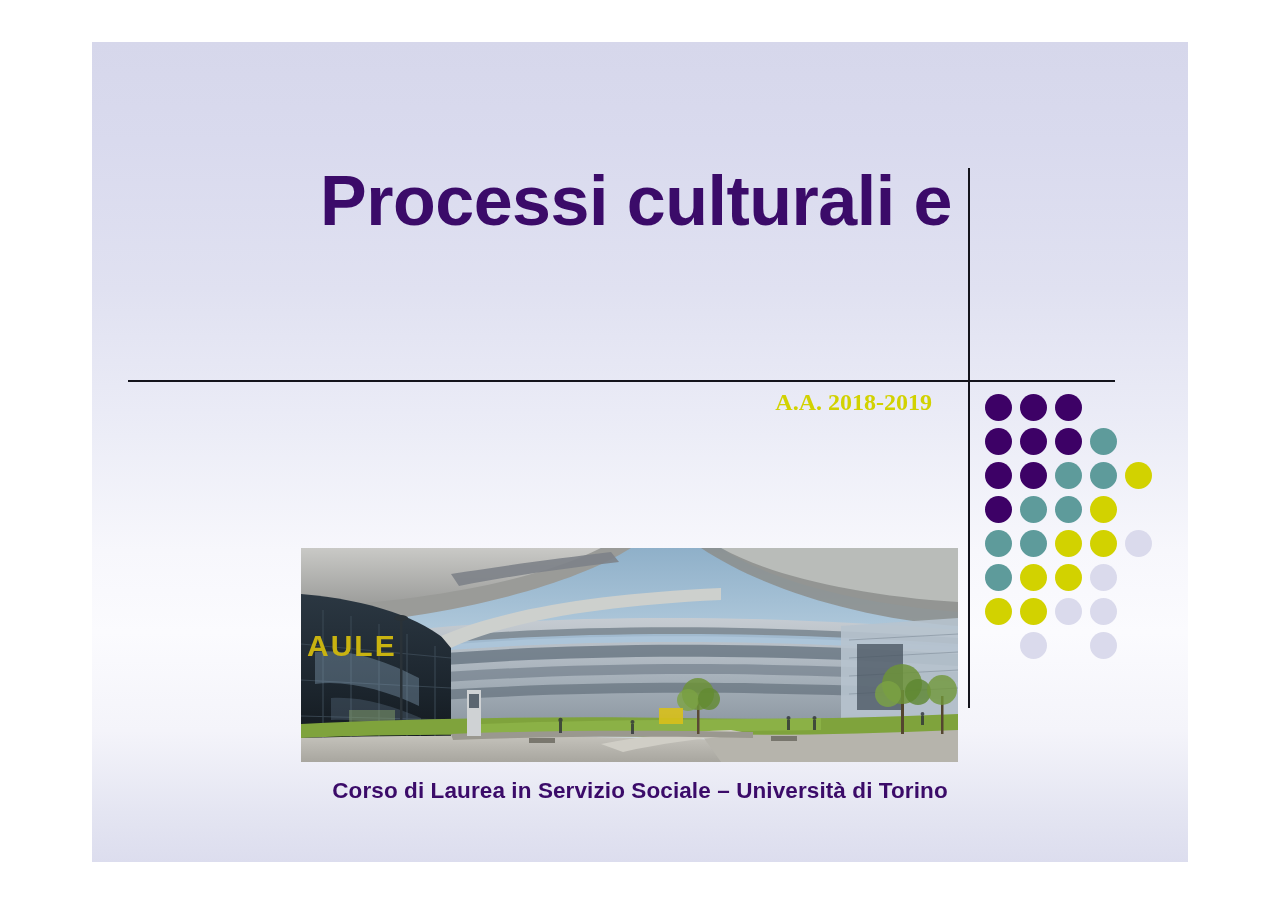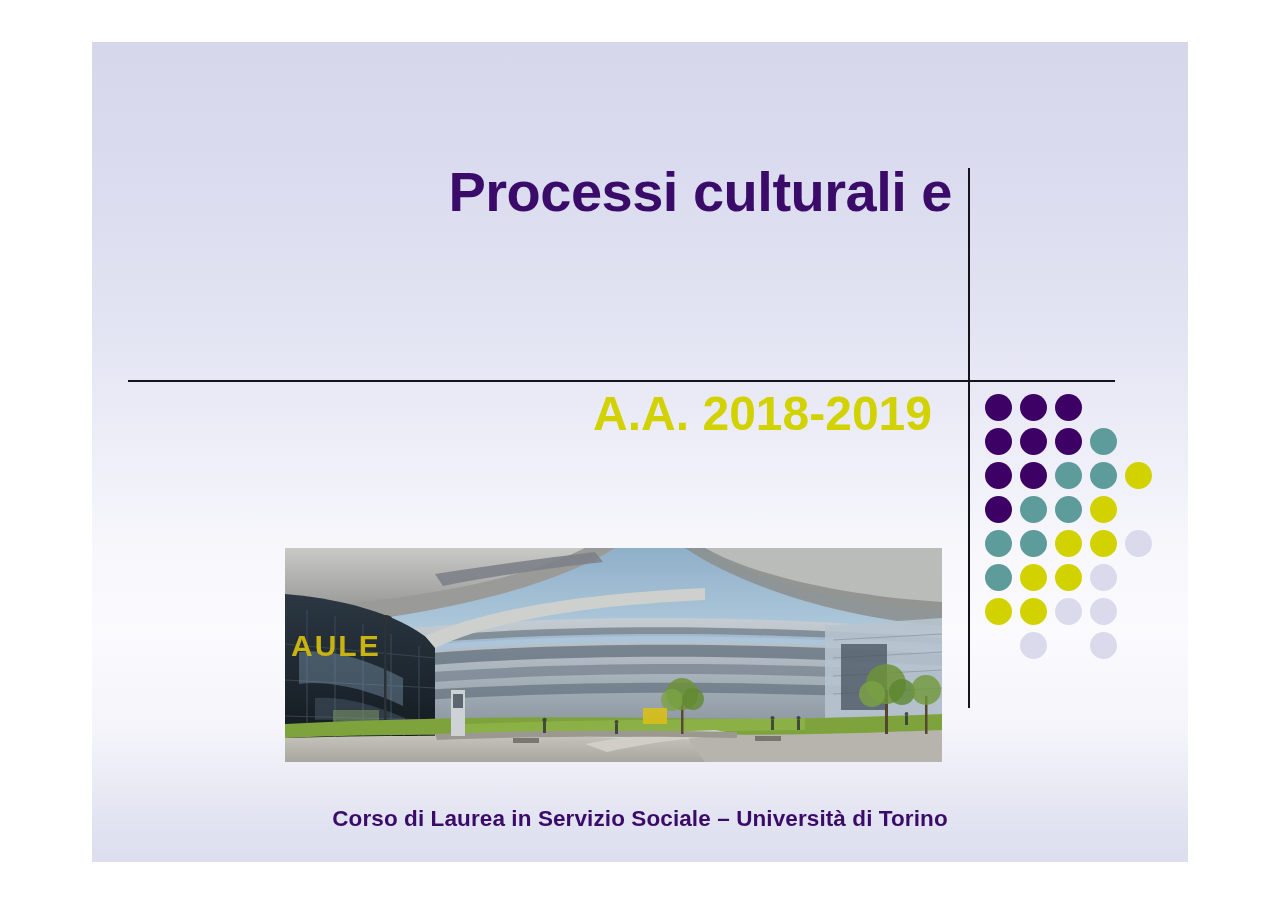--- a/index.html
+++ b/index.html
@@ -61,49 +61,49 @@
   #title-block {
     position: absolute;
     left: 60px;
     top: 110px;
     width: 800px;
     text-align: right;
   }
   .title-line {
     font-family: "Liberation Sans Narrow", "Liberation Sans", sans-serif;
     font-weight: 700;
-    font-size: 56px;
+    font-size: 70px;
     line-height: 1.42;
     letter-spacing: -0.5px;
     color: #3b0b69;
     white-space: nowrap;
   }
 
   
   #subtitle-block {
     position: absolute;
     left: 240px;
     top: 348px;
     width: 600px;
     text-align: right;
   }
   .sub-line {
-    font-family: Liberation Sans, sans-serif;
+    font-family: Liberation Serif, serif;
     font-weight: 700;
-    font-size: 48px;
+    font-size: 24px;
     line-height: 1.0;
     color: #d2d200;
     white-space: nowrap;
   }
   .sub-line.year { margin-bottom: 36px; }
 
   
   #photo {
     position: absolute;
-    left: 193px;
+    left: 209px;
     top: 506px;
     width: 657px;
     height: 214px;
     overflow: hidden;
     background: #8fa7bb;
   }
   #photo svg { display: block; }
 
   
   #dot-grid {
@@ -117,21 +117,21 @@
     position: absolute;
     width: 27px;
     height: 27px;
     border-radius: 50%;
   }
 
   
   #caption {
     position: absolute;
     left: 0;
-    top: 764px;
+    top: 736px;
     width: 1096px;
     text-align: center;
     font-family: "Liberation Sans Narrow", "Liberation Sans", sans-serif;
     font-weight: 700;
     font-size: 22.5px;
     letter-spacing: 0.1px;
     color: #3b0b69;
     white-space: nowrap;
   }
 </style>

